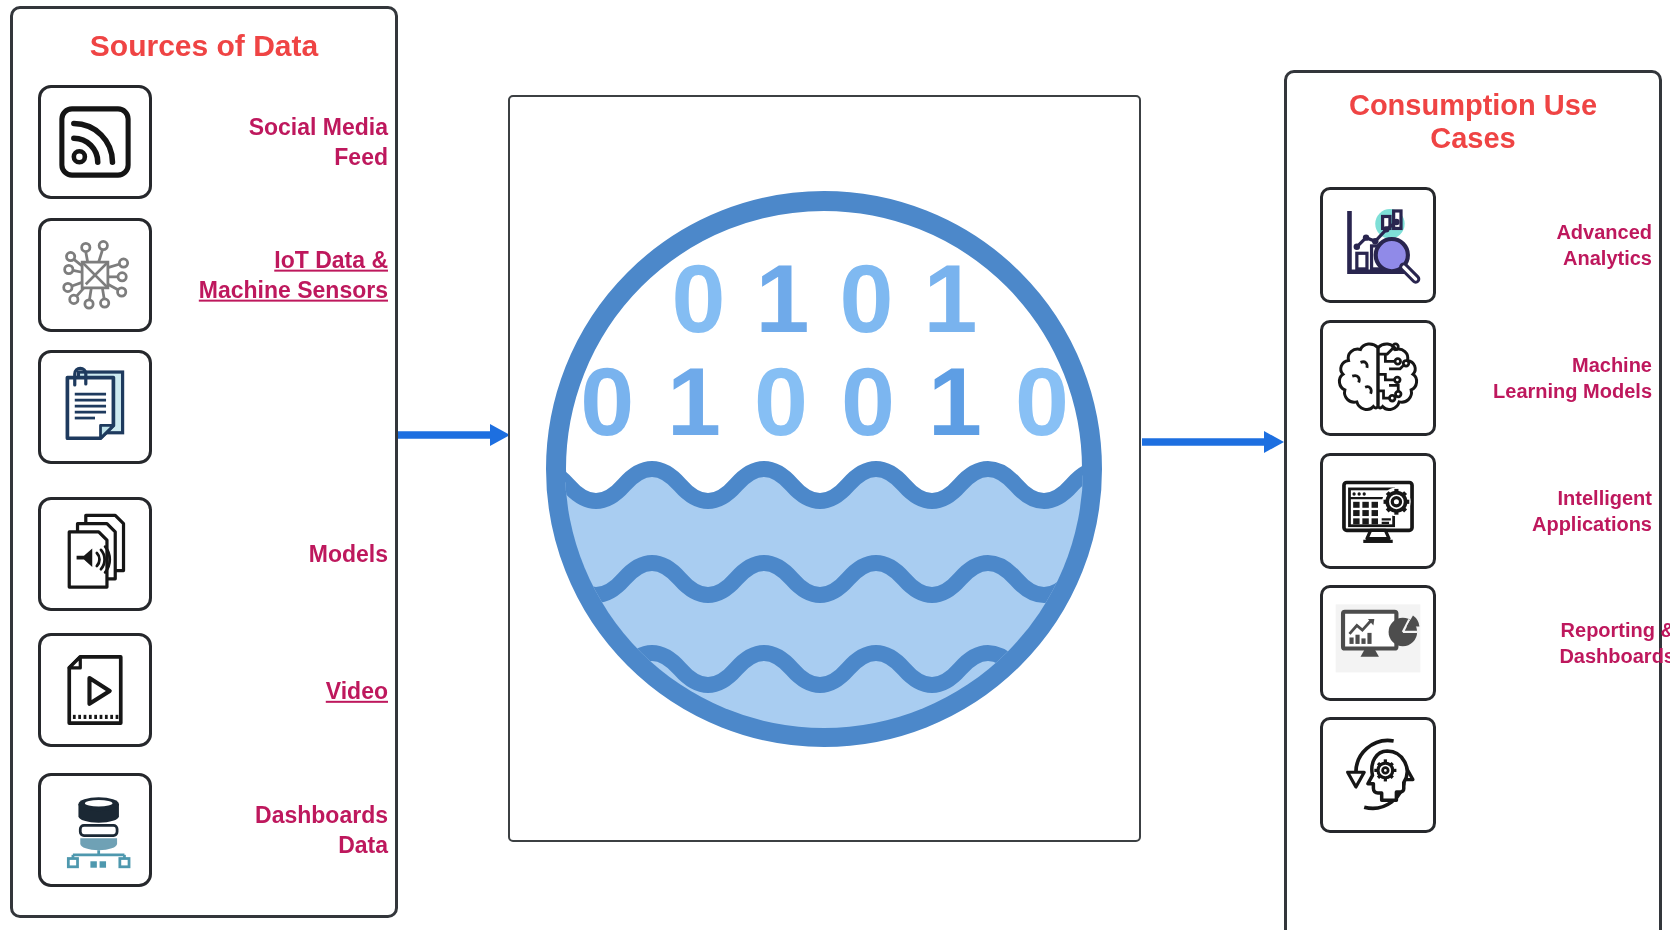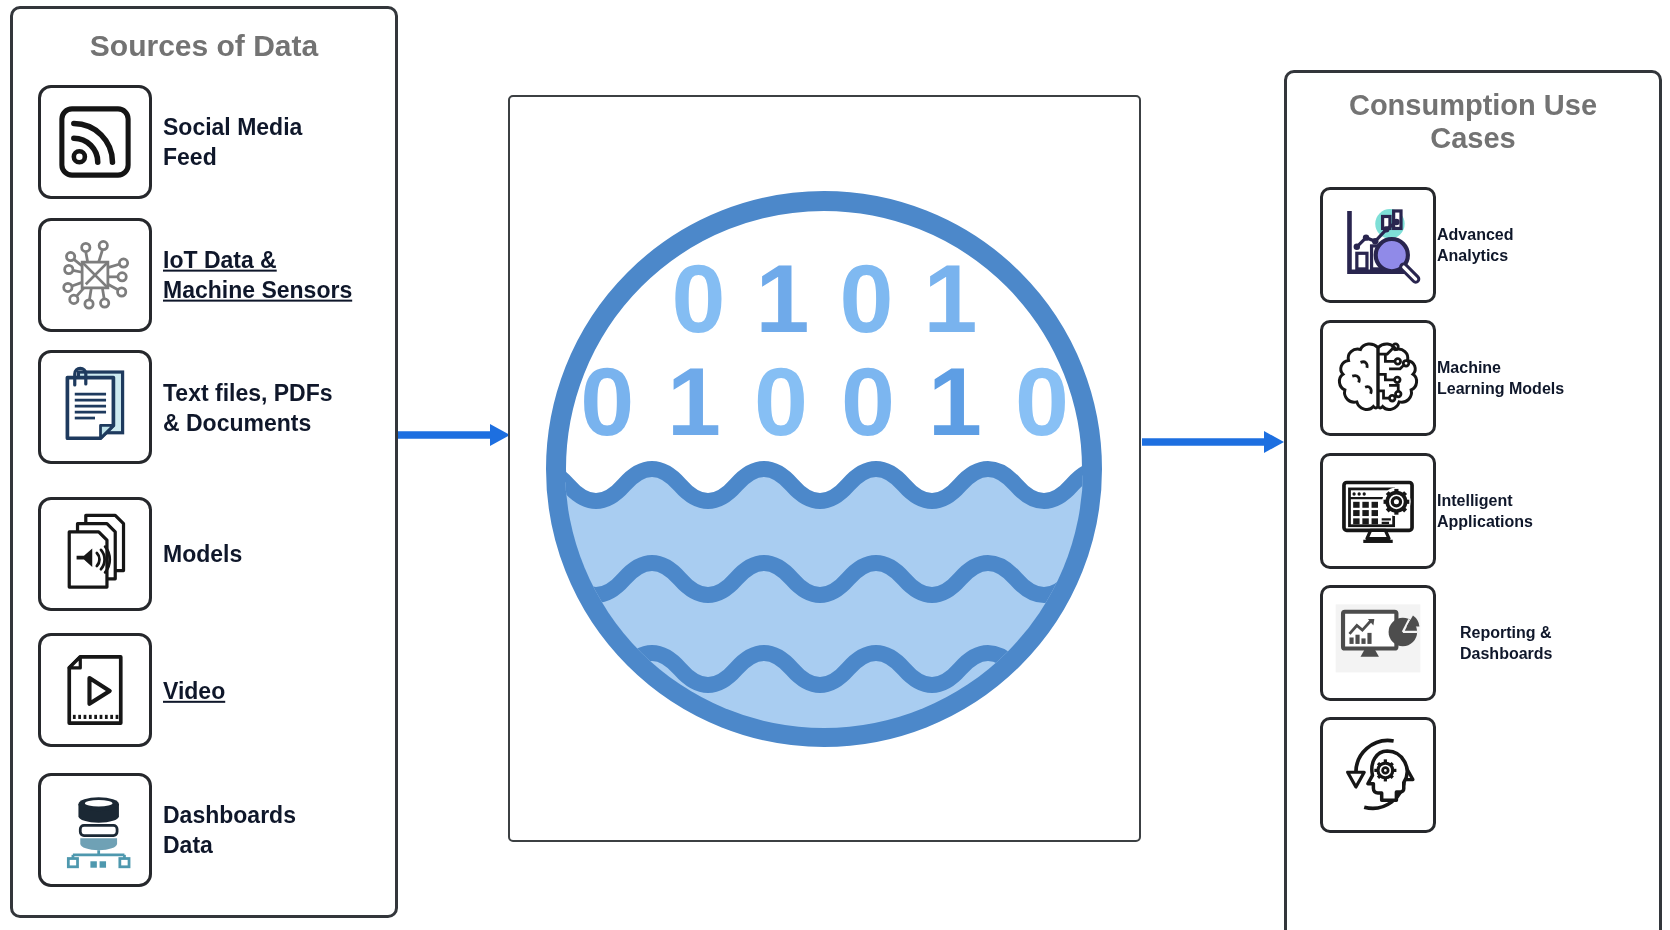--- a/index.html
+++ b/index.html
@@ -4,34 +4,34 @@
 <style>
   html,body{margin:0;padding:0;background:#ffffff;}
   #stage{position:relative;width:1670px;height:930px;background:#ffffff;
          font-family:"Liberation Sans",sans-serif;color:#3a3f45;overflow:hidden;}
 
   
   .panel{position:absolute;background:#ffffff;border:3px solid #33363b;border-radius:10px;box-sizing:border-box;}
   #left-panel{left:10px;top:6px;width:388px;height:912px;}
   #right-panel{left:1284px;top:70px;width:378px;height:887px;}
   .panel-title{position:absolute;left:0;width:100%;text-align:center;font-weight:bold;
-               font-size:30px;line-height:1.15;white-space:pre-line;color:#737373;}
+               font-size:30px;line-height:1.15;white-space:pre-line;color:#ef4444;}
   #left-panel .panel-title{top:20px;}
   #right-panel .panel-title{top:16px;font-size:29px;}
 
   
   .tile{position:absolute;width:114px;height:114px;border:3px solid #26282c;border-radius:13px;
         box-sizing:border-box;display:flex;align-items:center;justify-content:center;background:#fff;}
   .tile svg{width:92px;height:92px;}
   #right-panel .tile{width:116px;height:116px;border-width:3px;border-radius:10px;}
 
-  .item-label{position:absolute;text-align:left;font-weight:bold;font-size:23px;line-height:1.32;
-              white-space:pre-line;transform:translateY(-50%);color:#0f172a;}
+  .item-label{position:absolute;text-align:right;font-weight:bold;font-size:23px;line-height:1.32;
+              white-space:pre-line;transform:translateY(-50%);color:#be185d;}
   #left-panel .item-label{left:150px;width:225px;}
-  #right-panel .item-label{left:150px;width:215px;font-size:16px;}
+  #right-panel .item-label{left:150px;width:215px;font-size:20px;}
 
   
   #center-box{position:absolute;left:508px;top:95px;width:633px;height:747px;background:#fff;
               border:2.5px solid #3c4043;border-radius:5px;box-sizing:border-box;}
   #lake-svg{position:absolute;left:14px;top:72px;width:600px;height:600px;}
   .binary-row{position:absolute;left:0;width:100%;display:flex;justify-content:center;
               font-weight:bold;font-size:97px;line-height:1;}
   #binary-row-0{top:153px;gap:30px;}
   #binary-row-1{top:256px;gap:33px;}
 
@@ -95,22 +95,20 @@
         <path d="M28 26 V14 a6 6 0 0 1 12 0 V25" fill="none" stroke="#1e3a5e" stroke-width="3.5" stroke-linecap="round"></path>
         <g stroke="#1e3a5e" stroke-width="3">
           <path d="M28 36 H62"></path>
             <path d="M28 42.5 H62"></path>
             <path d="M28 49 H62"></path>
             <path d="M28 55.5 H62"></path>
             <path d="M28 62 H50"></path>
         </g>
       </svg>
     </div>
-    <div class="item-label" style="top:399px;">Text files, PDFs
-&amp; Documents</div>
 
     <div class="tile" style="left:25px;top:488px;">
       <svg viewBox="0 0 100 100">
         <g fill="#fff" stroke="#161616" stroke-width="3.5" stroke-linejoin="round">
           <path d="M40 8 h32 l9 9 v51 h-41 z"></path>
           <path d="M31 17 h32 l9 9 v51 h-41 z"></path>
           <path d="M22 26 h32 l9 9 v51 h-41 z"></path>
         </g>
         <path d="M30 52 h8 l9 -8 v20 l-9 -8 h-8 z" fill="#161616"></path>
         <g fill="none" stroke="#161616" stroke-width="3" stroke-linecap="round">

